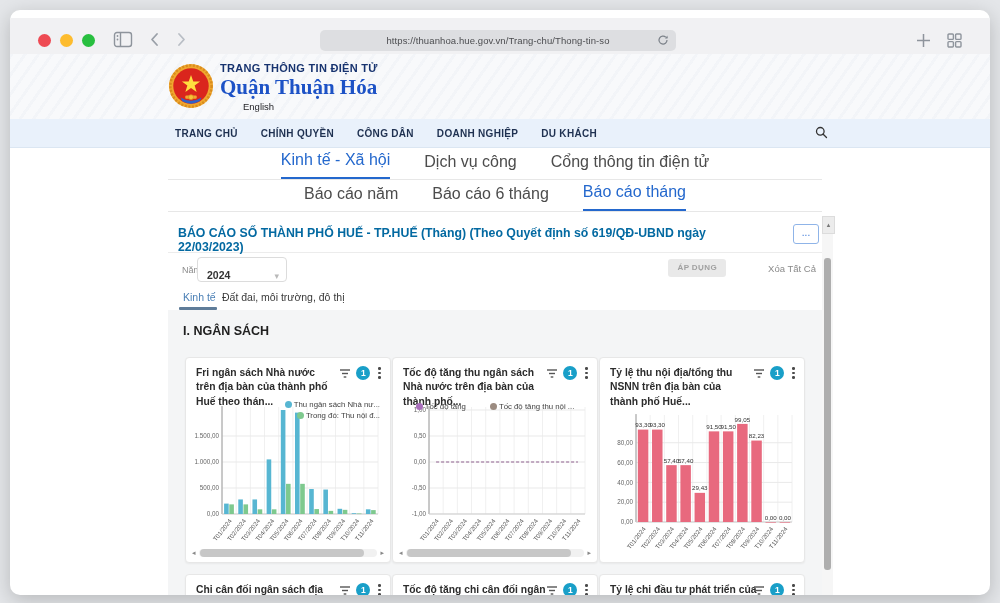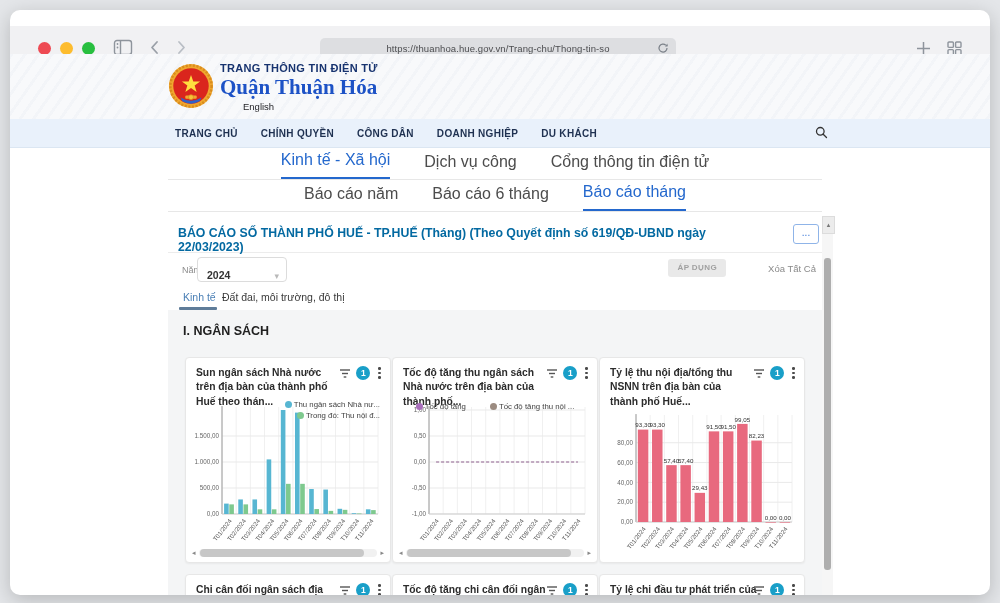--- a/index.html
+++ b/index.html
@@ -1,19 +1,19 @@
 <!DOCTYPE html>
 <html><head>
 <meta charset="utf-8">
 <style>
   html,body{margin:0;padding:0;}
   body{width:1000px;height:603px;background:#e4e6e9;font-family:"Liberation Sans",sans-serif;position:relative;overflow:hidden;}
   .window{position:absolute;left:10px;top:10px;width:980px;height:585px;background:#fff;border-radius:10px;box-shadow:0 5px 20px rgba(0,0,0,.2);overflow:hidden;}
   
-  .titlebar{position:absolute;left:0;top:16px;right:0;height:44px;background:#f1f1f3;border-bottom:1px solid #dadadc;text-align:center;}
+  .titlebar{position:absolute;left:0;top:8px;right:0;height:44px;background:#f1f1f3;border-bottom:1px solid #dadadc;text-align:center;}
   .tl{position:absolute;top:16px;width:13px;height:13px;border-radius:50%;}
   .tl.red{left:28px;background:#ee4a53;}
   .tl.yellow{left:50px;background:#fdbc2e;}
   .tl.green{left:72px;background:#28bf3f;}
   .chrome-ic{position:absolute;top:13px;color:#8e949c;}
   .urlbar{position:absolute;left:310px;top:12px;width:356px;height:21px;background:#dddee1;border-radius:5px;display:flex;align-items:center;justify-content:center;}
   .urltext{font-size:9.5px;color:#4c4d50;letter-spacing:.1px;}
   .reload{position:absolute;right:7px;top:4px;}
   
   .siteheader{position:absolute;left:0;top:44px;right:0;height:65px;background:#f8f9fb;overflow:hidden;}
@@ -179,21 +179,21 @@
   <div class="subtabs">
     <span class="subtab-active">Kinh tế</span>
     <span class="subtab-underline"></span>
     <span class="subtab">Đất đai, môi trường, đô thị</span>
   </div>
 
   <div class="dash">
     <div class="section-title">I. NGÂN SÁCH</div>
 
     <div class="card c0">
-      <div class="card-title">Sun ngân sách Nhà nước trên địa bàn của thành phố Huế theo thán...</div>
+      <div class="card-title">Fri ngân sách Nhà nước trên địa bàn của thành phố Huế theo thán...</div>
       <div class="card-icons">
         <svg width="12" height="11" viewBox="0 0 12 11">
           <line x1="1" y1="2" x2="11" y2="2" stroke="#555" stroke-width="1.4"></line>
             <line x1="3" y1="5.5" x2="9" y2="5.5" stroke="#555" stroke-width="1.4"></line>
             <line x1="4.7" y1="9" x2="7.3" y2="9" stroke="#555" stroke-width="1.4"></line>
         </svg>
         <span class="badge">1</span>
         <span class="kebab">
             <i></i>
             <i></i>

